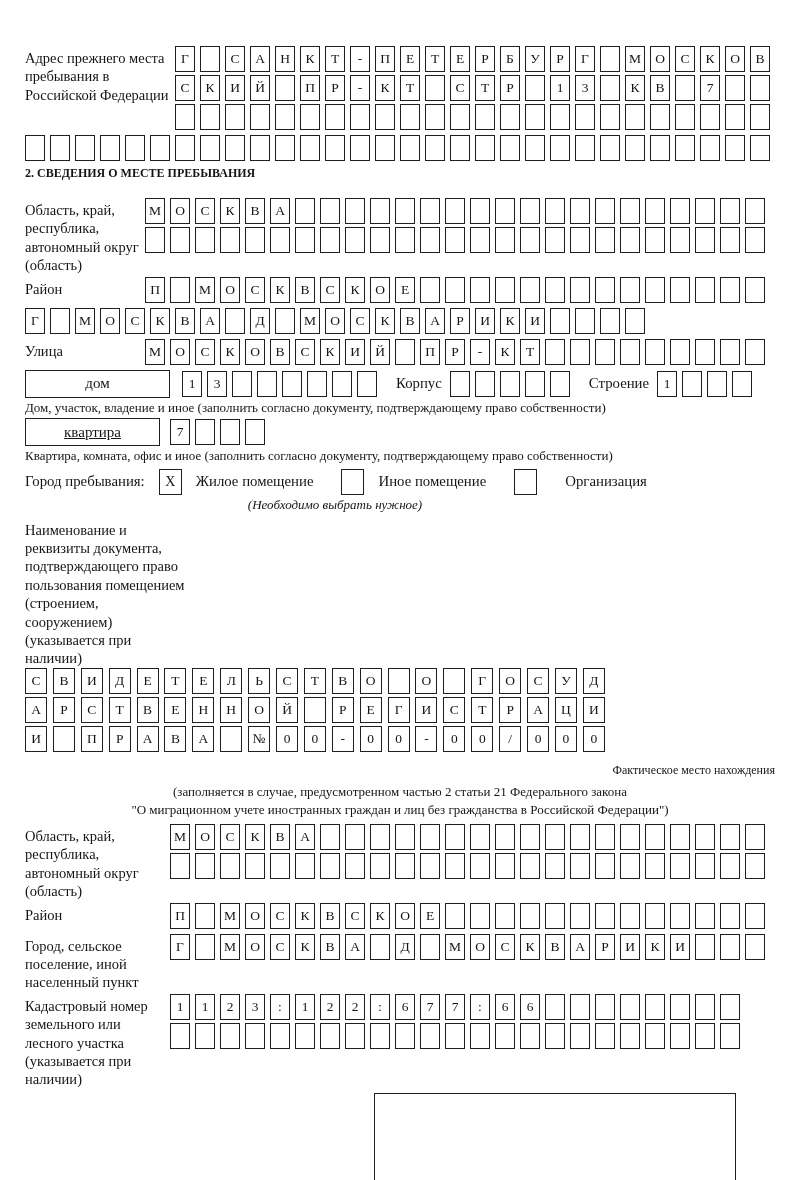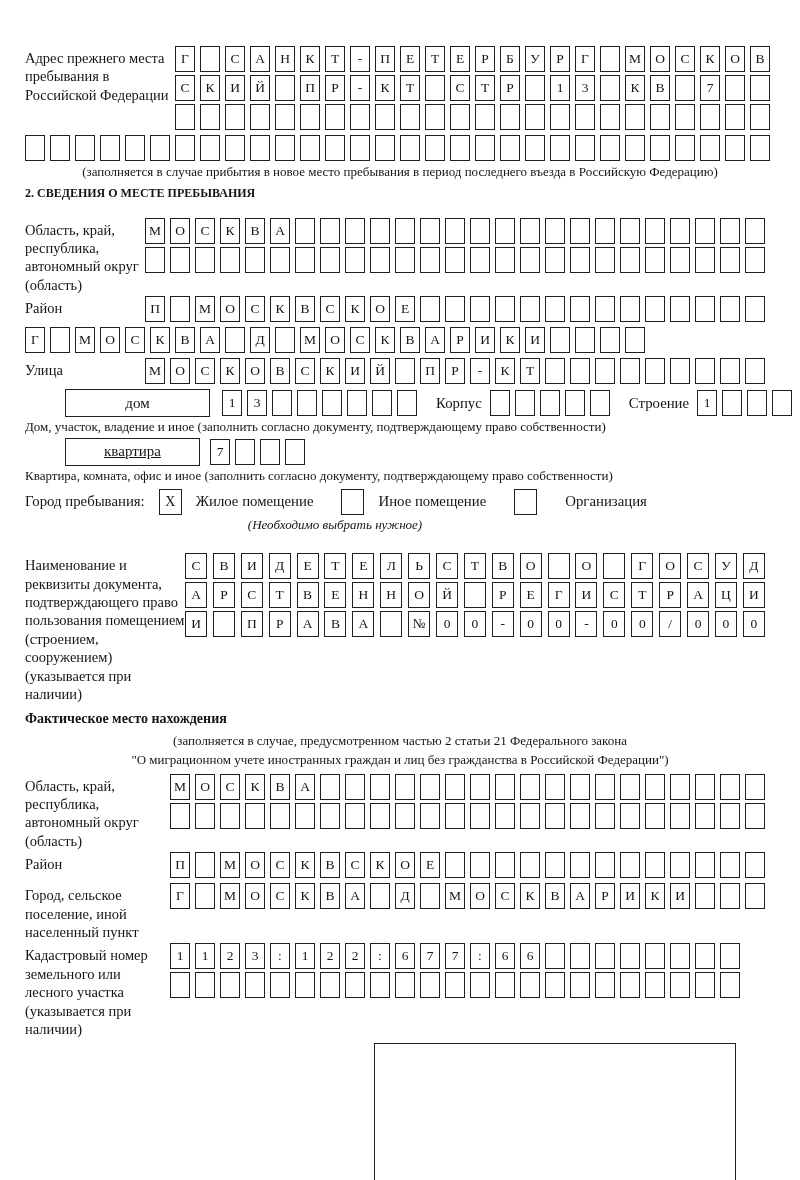--- a/index.html
+++ b/index.html
@@ -10,23 +10,23 @@
   .flexrow{display:flex;align-items:flex-start;margin-bottom:2px;}
   .lbl{font-size:14.5px;line-height:1.27;flex:none;padding-top:3px;}
   .w150{width:150px}.w120{width:120px}.w145{width:145px}.w160{width:160px}
   .cellrow{display:flex;height:26px;margin-bottom:3px;flex:none;}
   .cell{box-sizing:border-box;flex:none;width:20px;height:26px;border:1.6px solid #1f1f1f;
         margin-right:5px;display:flex;align-items:center;justify-content:center;font-size:13.5px;}
   .doc .cell{width:22px;margin-right:5.9px;}
   .note{font-size:13px;line-height:1.28;margin-bottom:2px;}
   .center{text-align:center;}
   .sec-title{font-weight:bold;text-align:left;font-size:12px;margin:5px 0 17px 0;}
-  .fact-title{font-weight:bold;text-align:left;font-size:14px;margin:8px 0 6px 0;}
+  .fact-title{font-weight:normal;text-align:right;font-size:12px;margin:8px 0 6px 0;}
   .bigbox{box-sizing:border-box;border:1.7px solid #1f1f1f;height:28px;display:flex;
-          align-items:center;justify-content:center;font-size:15px;flex:none;margin-left:40px;}
+          align-items:center;justify-content:center;font-size:15px;flex:none;}
   .dom{width:145px;margin-right:12px;}
   .kv{width:135px;margin-right:10px;text-decoration:underline;}
   .hrow{display:flex;align-items:center;margin-bottom:2px;}
   .inline-lbl{font-size:14.8px;margin:0 8px 0 14px;flex:none;}
   .chk{box-sizing:border-box;width:23px;height:26px;border:1.6px solid #1f1f1f;flex:none;
        display:flex;align-items:center;justify-content:center;font-size:14px;}
   .stay{display:flex;align-items:center;margin:4px 0 2px 0;font-size:14.8px;}
   .stay .gap{width:14px;flex:none;}
   .stay .biggap{width:28px;flex:none;}
   .choose-note{width:560px;margin-left:30px;text-align:center;font-style:italic;}
@@ -148,21 +148,20 @@
       <span class="cell"></span>
       <span class="cell"></span>
       <span class="cell"></span>
       <span class="cell"></span>
       <span class="cell"></span>
       <span class="cell"></span>
       <span class="cell"></span>
       <span class="cell"></span>
       <span class="cell"></span>
     </div>
-  <div class="note center">(заполняется в случае прибытия в новое место пребывания в период последнего въезда в Российскую Федерацию)</div>
 
   <div class="sec-title">2. СВЕДЕНИЯ О МЕСТЕ ПРЕБЫВАНИЯ</div>
 
   <div class="flexrow">
     <div class="lbl w120">Область, край, республика, автономный округ (область)</div>
     <div class="rows">
       <div class="cellrow">
           <span class="cell">М</span>
           <span class="cell">О</span>
           <span class="cell">С</span>
@@ -362,21 +361,21 @@
     <span class="chk"></span>
     <span class="gap"></span>
     <span>Иное помещение</span>
     <span class="biggap"></span>
     <span class="chk"></span>
     <span class="biggap"></span>
     <span>Организация</span>
   </div>
   <div class="note choose-note">(Необходимо выбрать нужное)</div>
 
-  <div class="flexrow doc" style="margin-top:20px;">
+  <div class="flexrow doc" style="margin-top:4px;flex-direction:column;">
     <div class="lbl w160">Наименование и реквизиты документа, подтверждающего право пользования помещением (строением, сооружением) (указывается при наличии)</div>
     <div class="rows">
       <div class="cellrow">
           <span class="cell">С</span>
           <span class="cell">В</span>
           <span class="cell">И</span>
           <span class="cell">Д</span>
           <span class="cell">Е</span>
           <span class="cell">Т</span>
           <span class="cell">Е</span>

